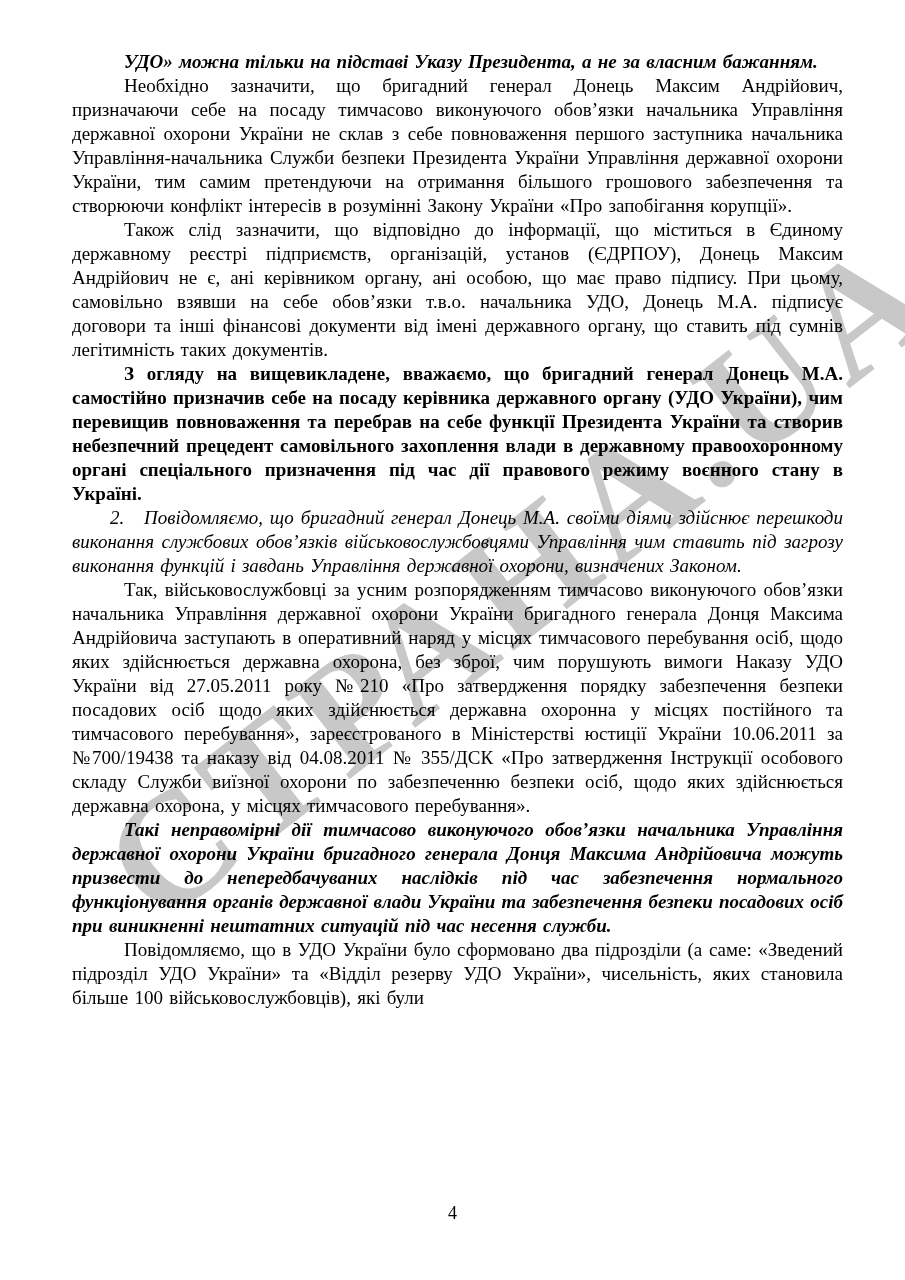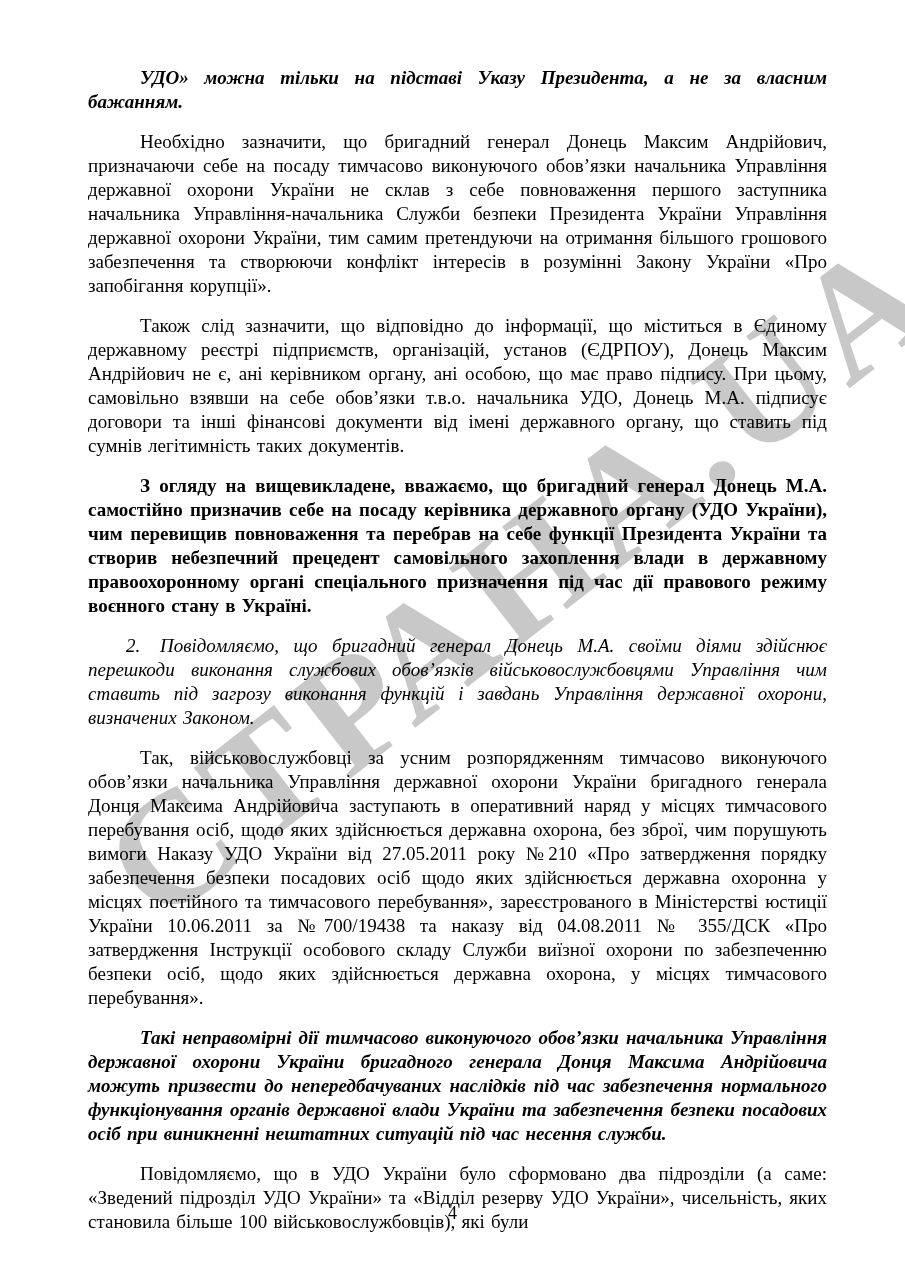--- a/index.html
+++ b/index.html
@@ -37,21 +37,21 @@
     position: absolute;
     left: 72px;
     top: 50px;
     width: 771px;
     z-index: 1;
     font-size: 19px;
     line-height: 24px;
     word-spacing: 1.5px;
   }
   .para {
-    margin: 16px;
+    margin: 0;
     text-align: justify;
     text-indent: 52px;
   }
   .para.bold { font-weight: 700; }
   .para.italic { font-style: italic; }
   .para.bold-italic { font-weight: 700; font-style: italic; }
   .para.has-marker { text-indent: 38px; }
   .para .seg-bold { font-weight: 400; }
   .para .marker {
     display: inline-block;

